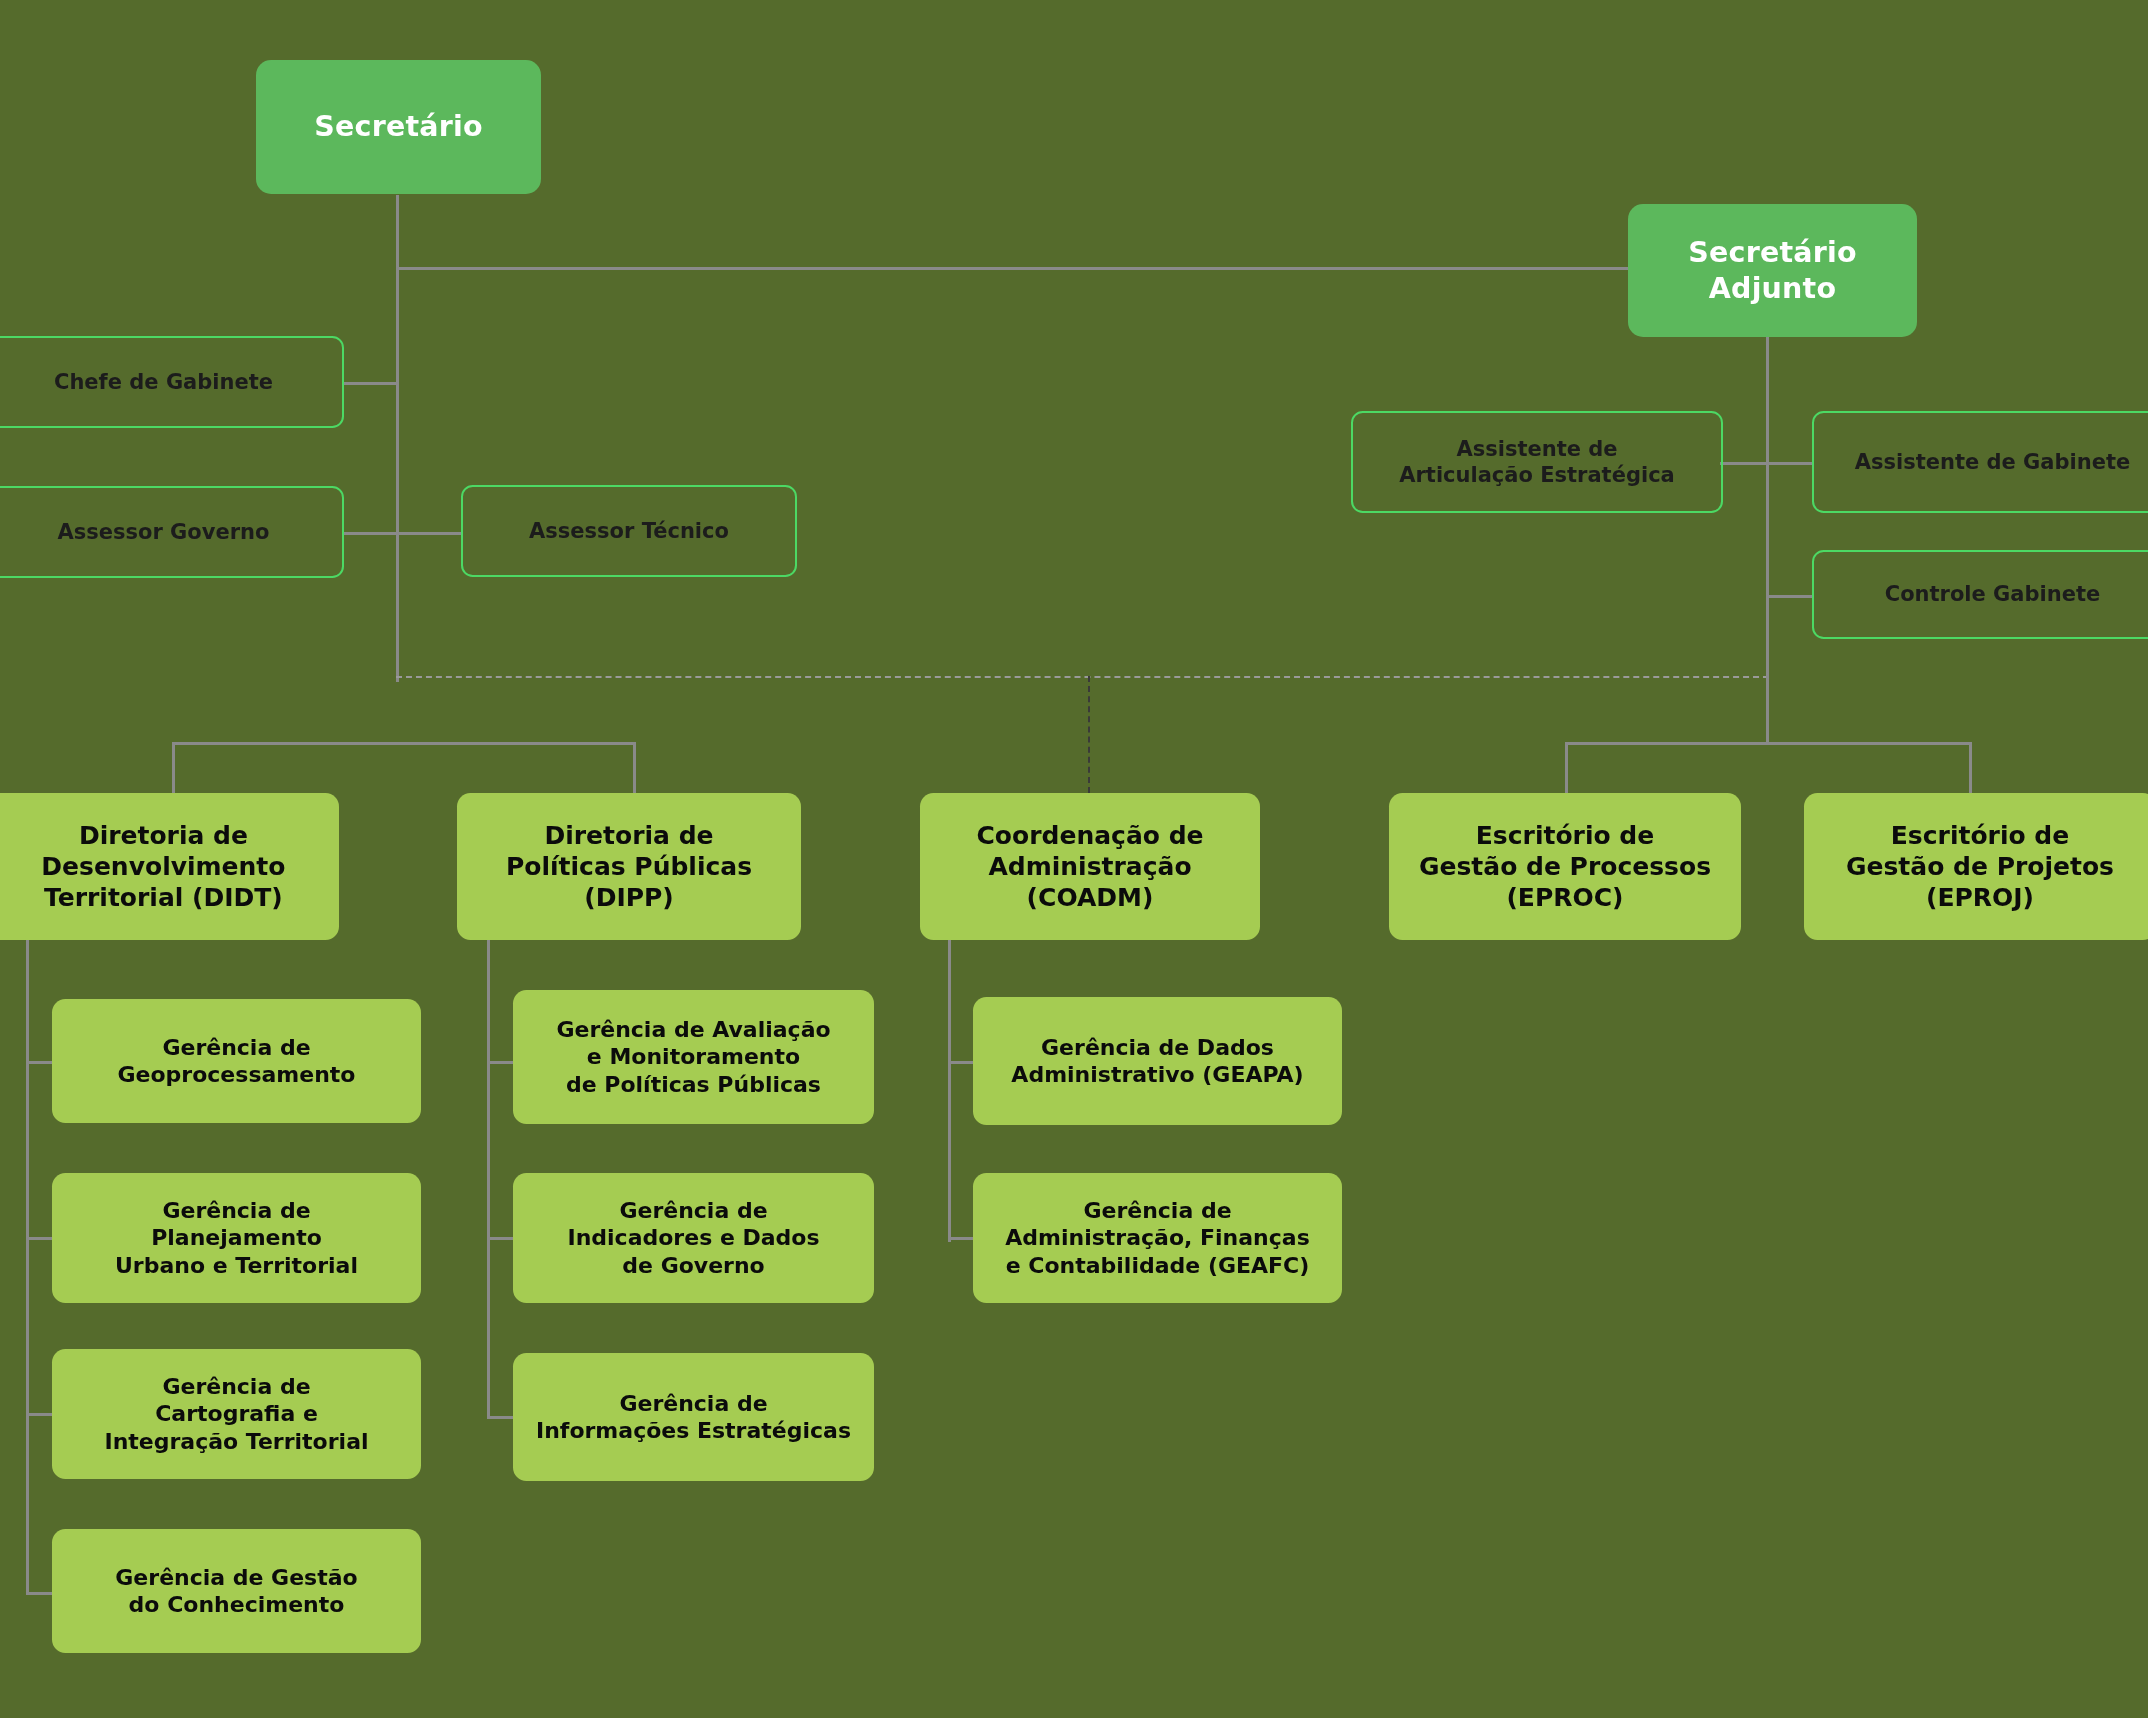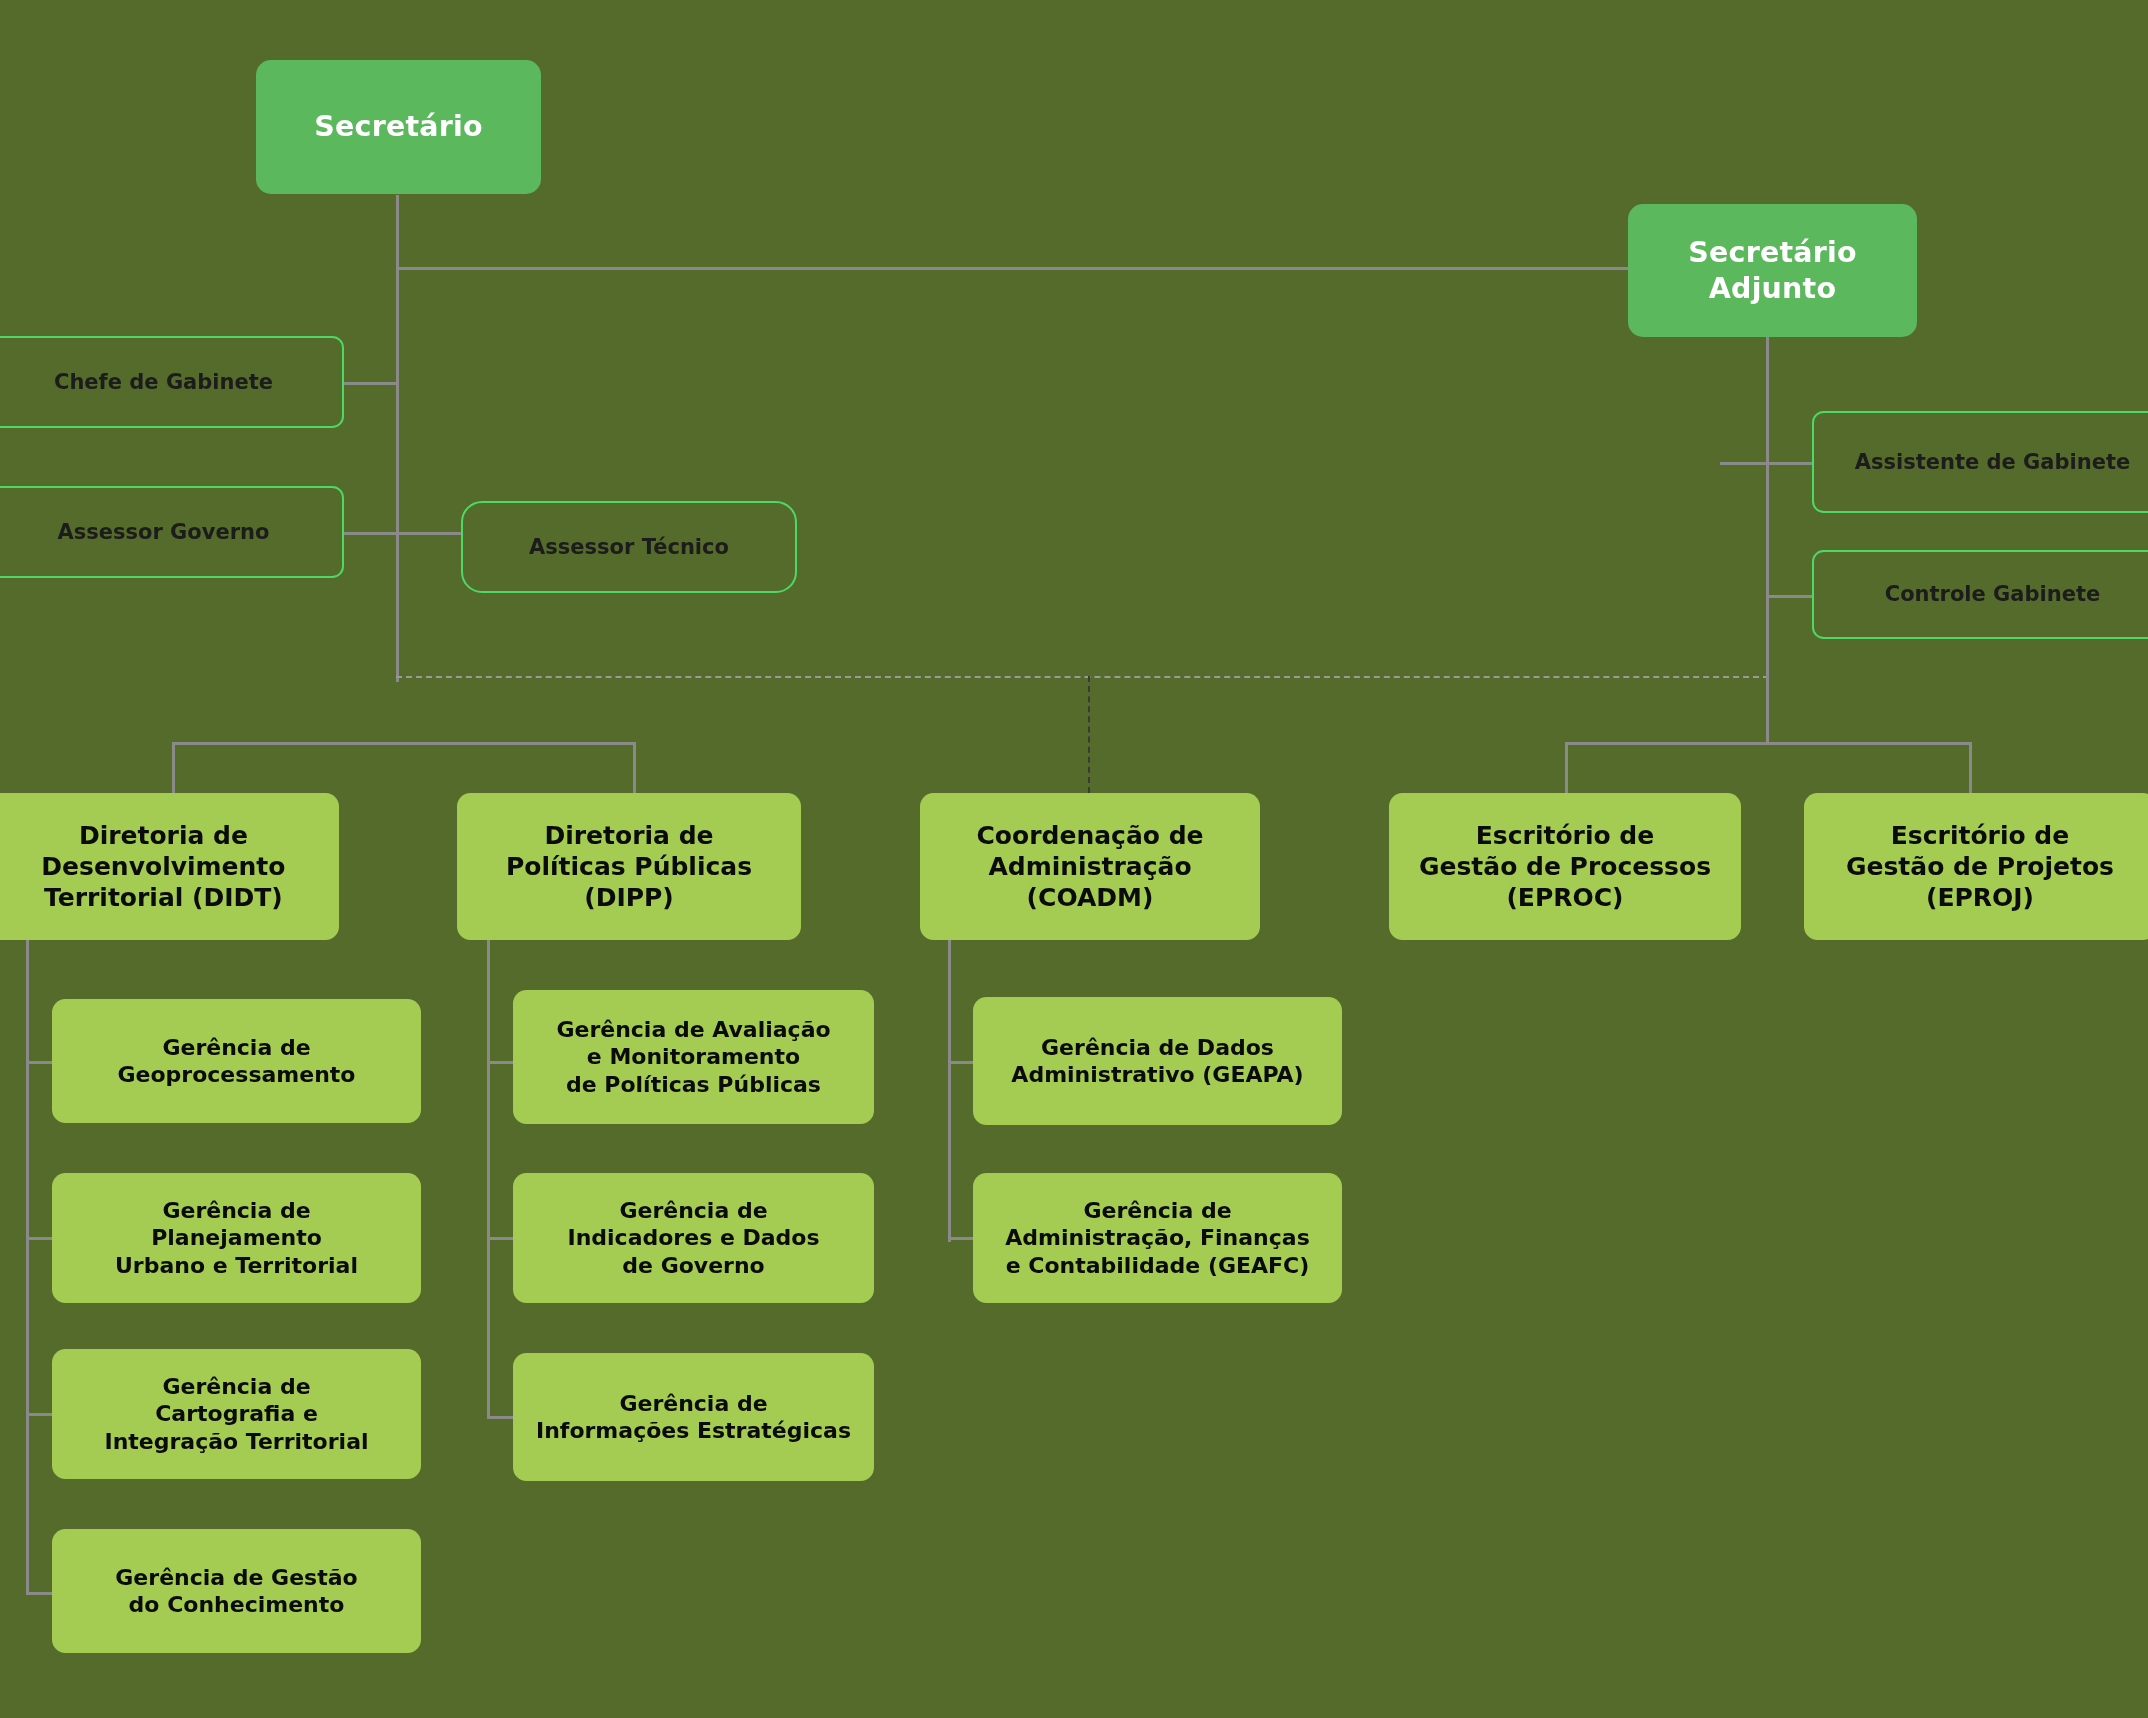--- a/index.html
+++ b/index.html
@@ -143,24 +143,28 @@
   </div>
 
   <div class="node outline" style="left:-17px; top:336px; width:361px; height:92px;">
     <span>Chefe de Gabinete</span>
   </div>
 
   <div class="node outline" style="left:-17px; top:486px; width:361px; height:92px;">
     <span>Assessor Governo</span>
   </div>
 
-  <div class="node outline" style="left:461px; top:501px; width:336px; height:92px;border-radius:21px;">
+  <div class="node outline" style="left:461px; top:485px; width:336px; height:92px;">
     <span>Assessor Técnico</span>
   </div>
 
+  <div class="node outline" style="left:1351px; top:411px; width:372px; height:102px;">
+    <span>Assistente de
+Articulação Estratégica</span>
+  </div>
 
   <div class="node outline" style="left:1812px; top:411px; width:361px; height:102px;">
     <span>Assistente de Gabinete</span>
   </div>
 
   <div class="node outline" style="left:1812px; top:550px; width:361px; height:89px;">
     <span>Controle Gabinete</span>
   </div>
 
   <div class="node dir" style="left:-12.6px; top:793px; width:352px; height:147px;">

